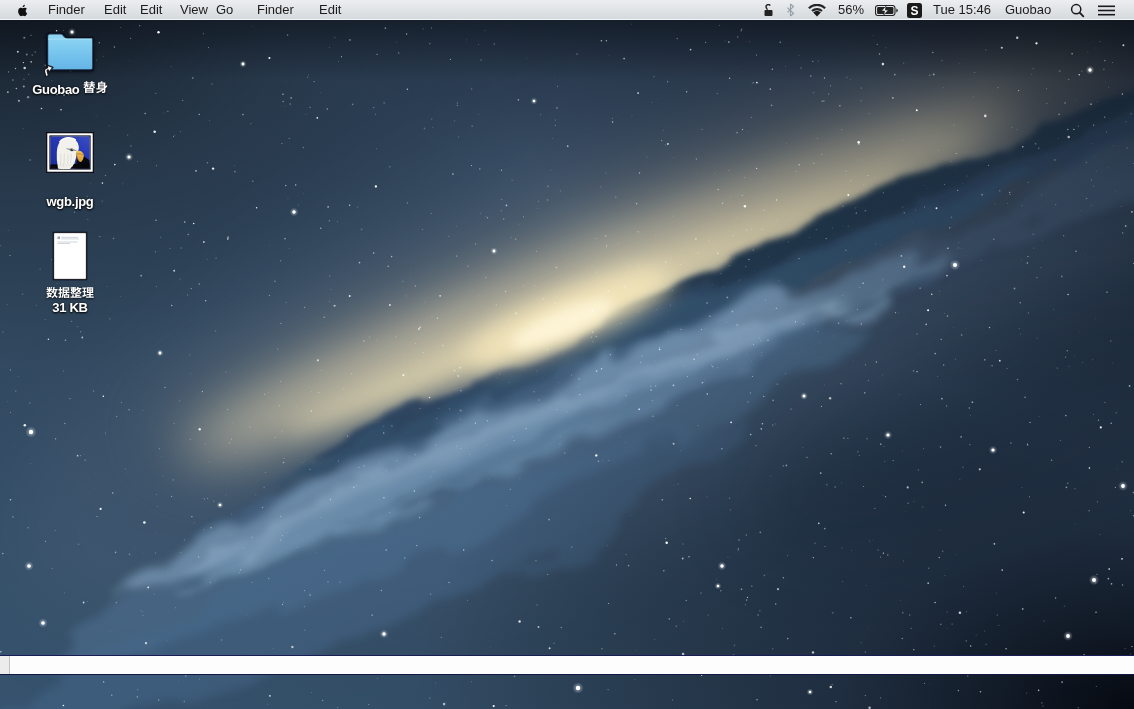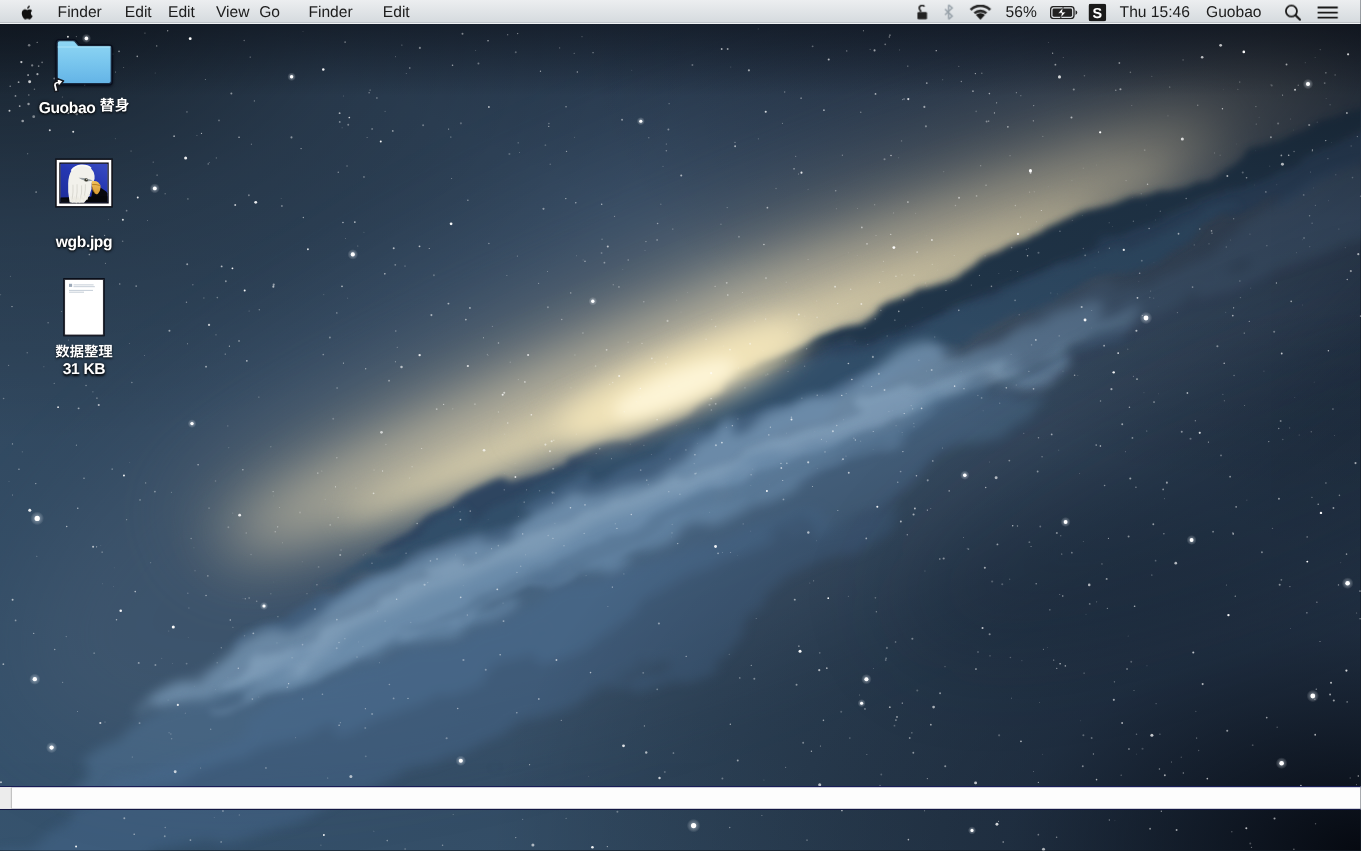--- a/index.html
+++ b/index.html
@@ -1582,21 +1582,21 @@
   <svg class="mi" style="left:875px;top:5px" width="23" height="11" viewBox="0 0 23 11">
     <rect x="0.5" y="0.5" width="19.5" height="10" rx="2.5" fill="none" stroke="#222" stroke-width="1.1"></rect>
     <rect x="2.1" y="2.1" width="16.3" height="6.8" rx="1.2" fill="#222"></rect>
     <path d="M21.3 3.6 v3.8 q1.5 -0.6 1.5 -1.9 q0 -1.3 -1.5 -1.9 z" fill="#222"></path>
     <path d="M11 1 L6.6 6 L9.6 6 L8.8 10 L13.3 5.1 L10.3 5.1 Z" fill="#fff" stroke="#222" stroke-width=".6"></path>
   </svg>
   <svg class="mi" style="left:907px;top:3px" width="15" height="15" viewBox="0 0 15 15">
     <rect width="15" height="15" rx="2.5" fill="#1a1a1a"></rect>
     <text x="7.5" y="11.8" font-size="12" font-weight="bold" fill="#fff" text-anchor="middle" font-family="Liberation Sans">S</text>
   </svg>
-  <span class="mi" style="left:933px">Thu 15:46</span>
+  <span class="mi" style="left:933px">Tue 15:46</span>
   <span class="mi b" style="left:1005px">Guobao</span>
   <svg class="mi" style="left:1070px;top:3px" width="15" height="15" viewBox="0 0 15 15">
     <circle cx="6.2" cy="6.2" r="4.6" fill="none" stroke="#1a1a1a" stroke-width="1.5"></circle>
     <path d="M9.7 9.7 L13.3 13.3" stroke="#1a1a1a" stroke-width="1.8" stroke-linecap="round"></path>
   </svg>
   <svg class="mi" style="left:1098px;top:5px" width="17" height="11" viewBox="0 0 17 11">
     <g stroke="#1a1a1a" stroke-width="1.6">
           <path d="M0 1.3 H17"></path>
           <path d="M0 5.5 H17"></path>
           <path d="M0 9.7 H17"></path>

